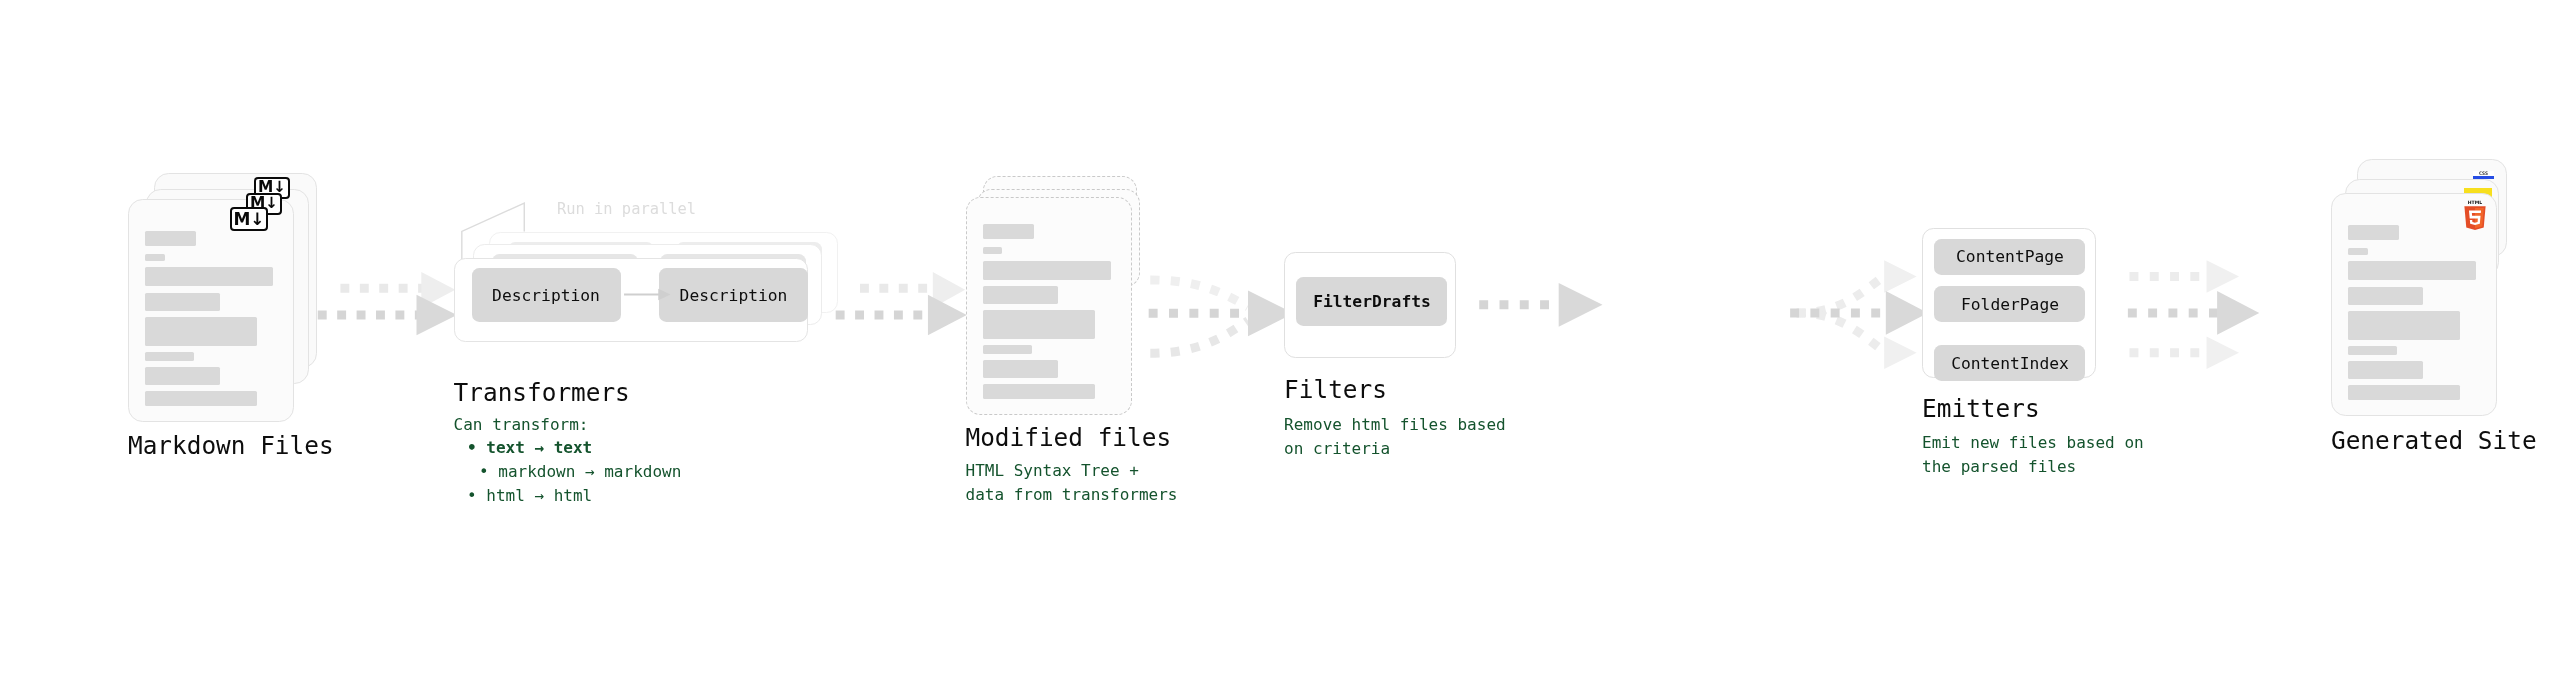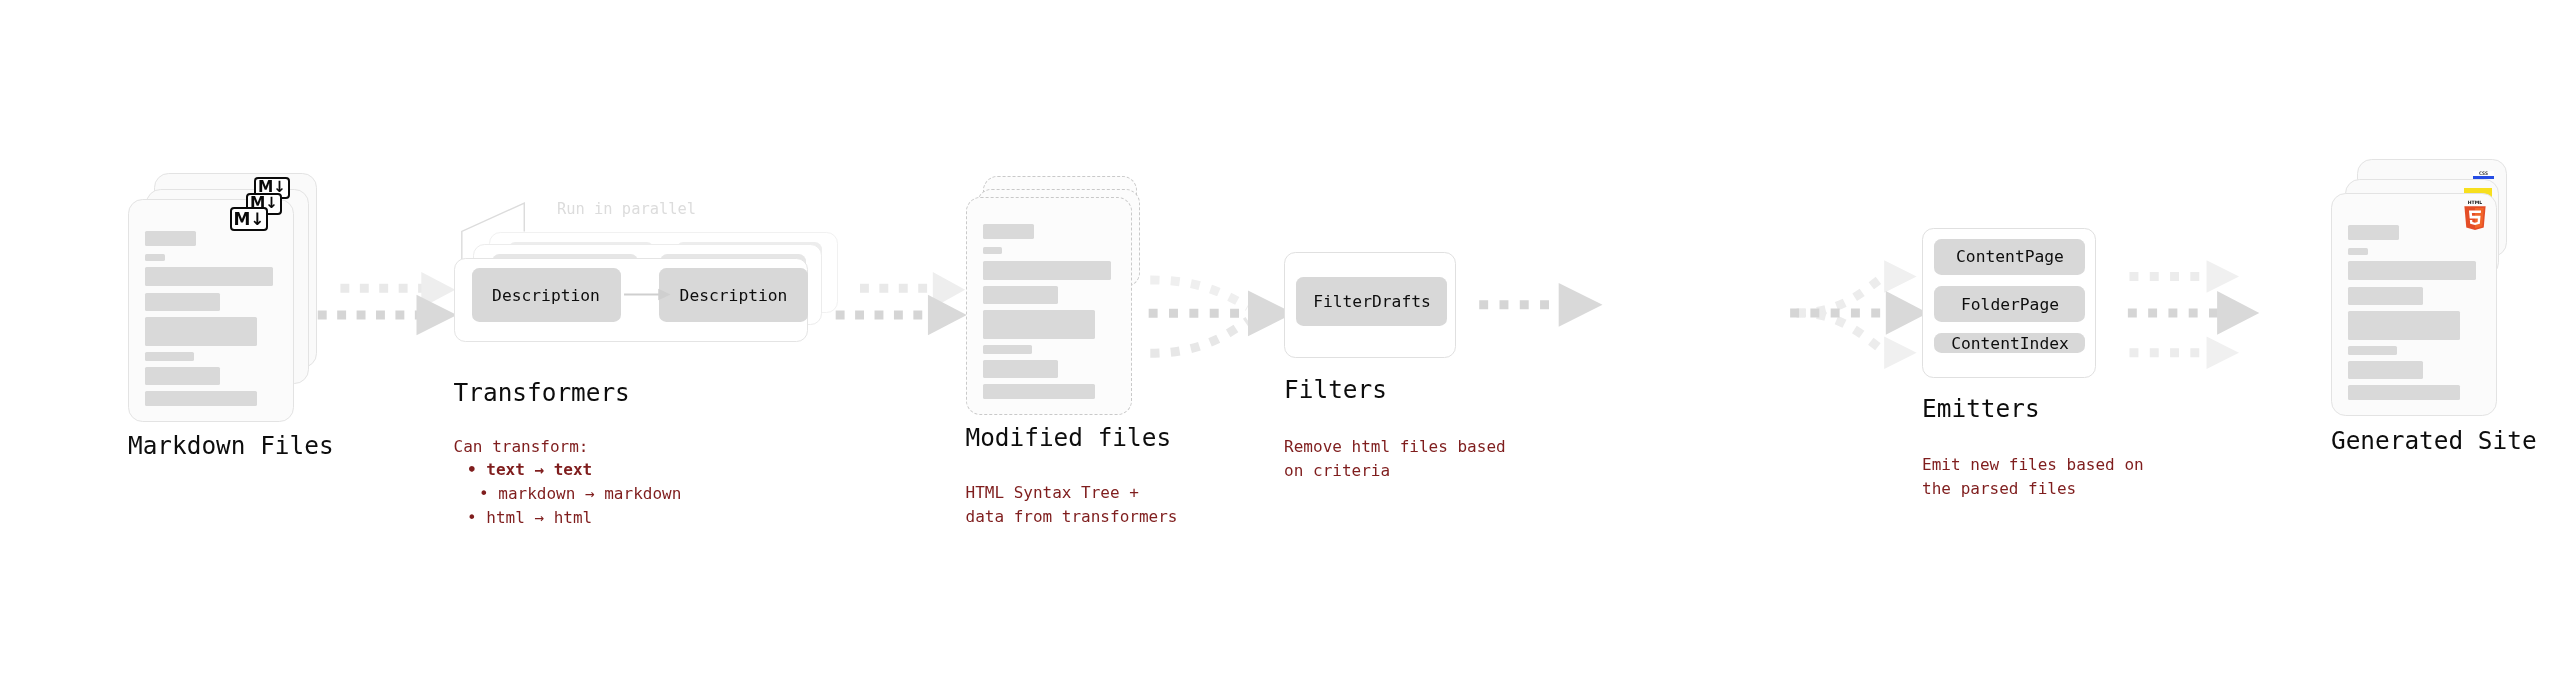--- a/index.html
+++ b/index.html
@@ -20,24 +20,23 @@
     font-size:24.4px;
     letter-spacing:0px;
     color:#0d0d0d;
     white-space:nowrap;
     font-weight:400;
   }
   .subtext{
     position:absolute;
     font-size:16px;
     line-height:23.6px;
-    color:#7f1d1d;
+    color:#14532d;
     white-space:pre;
     font-weight:400;
-    margin-top:22px;
   }
 
   
   .doc{
     position:absolute;
     box-sizing:border-box;
     border-radius:14.6px;
     background:#fbfbfb;
     border:1.3px solid #e3e3e3;
   }
@@ -239,21 +238,21 @@
     <g fill="none" stroke-width="11" stroke-dasharray="11 14">
       <path d="M20,22 C80,22 110,38 140,55" stroke="#efefef"></path>
       <path d="M20,112 C80,112 110,92 140,72" stroke="#e7e7e7"></path>
       <line x1="18" y1="63" x2="150" y2="63" stroke="#d5d5d5"></line>
     </g>
     <polygon points="140,35 196,63 140,91" fill="#d9d9d9"></polygon>
   </svg>
 
   <div class="stage-block" style="left:1276px;width:244px">
     <div class="panel" style="left:8.1px;top:252px;width:172px;height:106px;">
-      <div class="chip" style="left:11.4px;top:24.4px;width:151px;height:49px;">
+      <div class="chip" style="left:11.4px;top:24.4px;width:151px;height:49px;font-weight:bold;">
         <span>FilterDrafts</span>
       </div>
     </div>
     <div class="heading" style="left:8.1px;top:375px;">Filters</div>
     <div class="subtext" style="left:8.1px;top:413px;">Remove html files based
 on criteria</div>
   </div>
 
   <svg class="arrow-svg" style="left:1463px;top:286px;" width="146" height="49" viewBox="0 0 180 60">
     <line x1="20" y1="23" x2="125" y2="23" stroke="#d5d5d5" stroke-width="11" stroke-dasharray="11 14"></line>
@@ -273,21 +272,21 @@
   </svg>
 
   <div class="stage-block" style="left:1914px;width:260px">
     <div class="panel" style="left:8.1px;top:228px;width:174px;height:150px;">
       <div class="chip" style="left:11.4px;top:9.8px;width:151px;height:36px;">
         <span>ContentPage</span>
       </div>
       <div class="chip" style="left:11.4px;top:57px;width:151px;height:36px;">
         <span>FolderPage</span>
       </div>
-      <div class="chip" style="left:11.4px;top:104px;width:151px;height:20px;justify-content:center;">
+      <div class="chip" style="left:11.4px;top:116px;width:151px;height:36px;justify-content:center;">
         <span>ContentIndex</span>
       </div>
     </div>
     <div class="heading" style="left:8.1px;top:394px;">Emitters</div>
     <div class="subtext" style="left:8.1px;top:431px;">Emit new files based on
 the parsed files</div>
   </div>
 
   <svg class="arrow-svg" style="left:2113px;top:244px;" width="179" height="146" viewBox="0 0 220 180">
     <g fill="none" stroke-width="11" stroke-dasharray="11 14">

